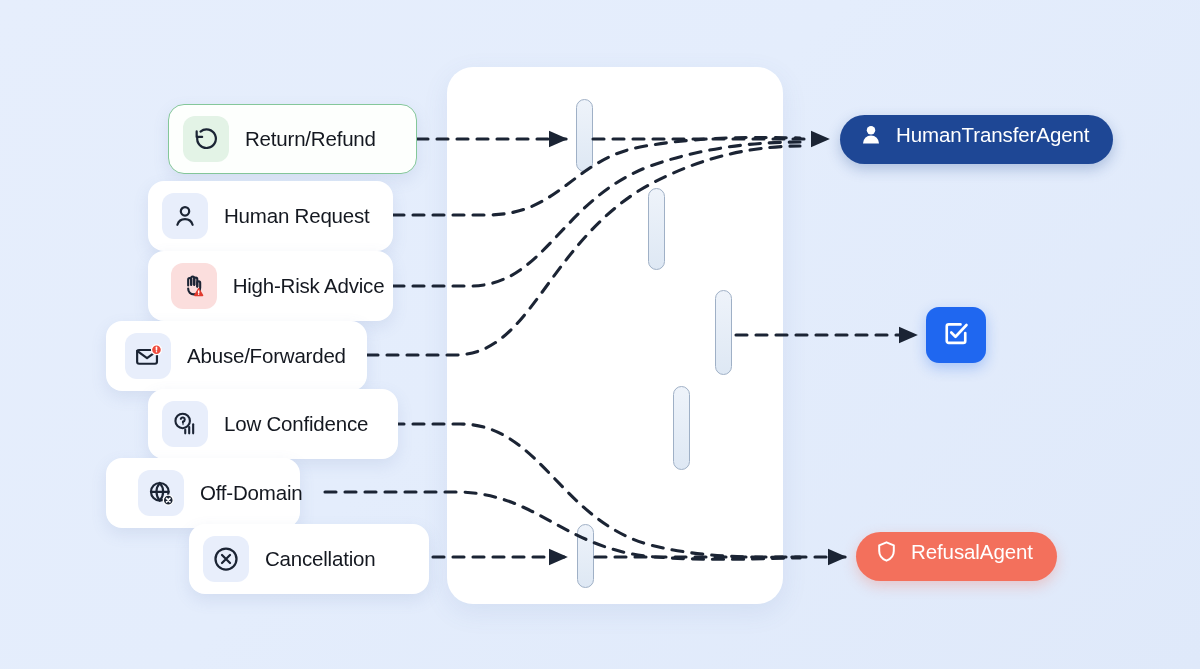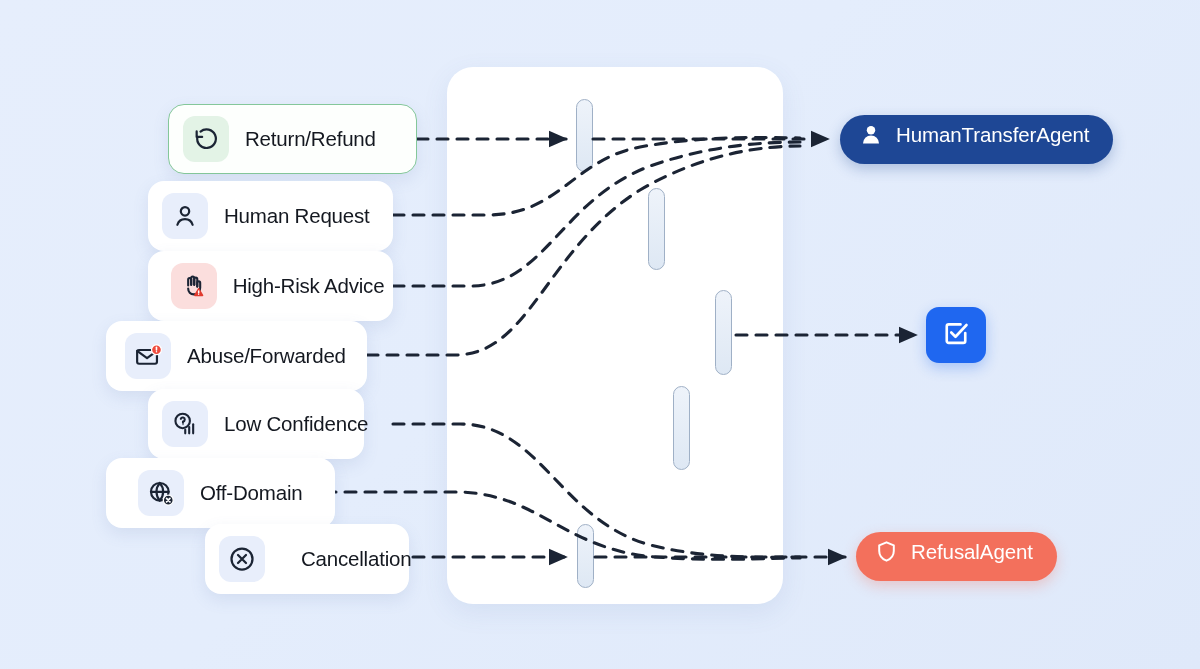--- a/index.html
+++ b/index.html
@@ -188,48 +188,48 @@
         <rect x="2.6" y="6.6" width="16.4" height="11.4" rx="1.6"></rect>
         <path d="M2.6 7.3 L10.8 13.4 L19 7.3"></path>
         <circle cx="18.6" cy="6.4" r="4.1" fill="#ef4a3c" stroke="#ffffff" stroke-width="1.1"></circle>
         <path d="M18.6 4.3 v2.3" stroke="#ffffff" stroke-width="1.3"></path>
         <circle cx="18.6" cy="8.1" r="0.6" fill="#ffffff" stroke="none"></circle>
       </svg>
     </span>
     <span class="trigger-label">Abuse/Forwarded</span>
   </div>
 
-  <div class="trigger-card" style="left:148px; top:389px; width:216px;">
+  <div class="trigger-card" style="left:148px; top:389px; width:250px;">
     <span class="icon-tile">
       <svg width="28" height="28" viewBox="0 0 24 24" fill="none" stroke="#1b2434" stroke-width="1.8" stroke-linecap="round" stroke-linejoin="round">
         <circle cx="10" cy="9.4" r="6.2"></circle>
         <path d="M8.4 7.6 a1.75 1.75 0 1 1 1.9 2.3 v1.1"></path>
         <circle cx="10.3" cy="12.5" r="0.55" fill="#1b2434" stroke="none"></circle>
         <path d="M12.2 20 v-3.1"></path>
         <path d="M15.6 20 v-5.4"></path>
         <path d="M19 20 v-7.7"></path>
       </svg>
     </span>
     <span class="trigger-label">Low Confidence</span>
   </div>
 
-  <div class="trigger-card" style="left:106px; top:458px; width:229px;padding-left:32px;">
+  <div class="trigger-card" style="left:106px; top:458px; width:194px;padding-left:32px;">
     <span class="icon-tile">
       <svg width="29" height="29" viewBox="0 0 24 24" fill="none" stroke="#1b2434" stroke-width="1.8" stroke-linecap="round" stroke-linejoin="round">
         <circle cx="10.6" cy="10.6" r="7.3"></circle>
         <path d="M3.3 10.6 H17.9"></path>
         <path d="M10.6 3.3 a11 11 0 0 1 0 14.6 a11 11 0 0 1 0 -14.6"></path>
         <circle cx="17.6" cy="17.5" r="4.1" fill="#1b2434" stroke="#ffffff" stroke-width="1.1"></circle>
         <path d="M16.2 16.1 l2.8 2.8 M19 16.1 l-2.8 2.8" stroke="#ffffff" stroke-width="1.4"></path>
       </svg>
     </span>
     <span class="trigger-label">Off-Domain</span>
   </div>
 
-  <div class="trigger-card" style="left:205px; top:524px; width:204px;gap:20px;">
+  <div class="trigger-card" style="left:189px; top:524px; width:240px;">
     <span class="icon-tile">
       <svg width="30" height="30" viewBox="0 0 24 24" fill="none" stroke="#1b2434" stroke-width="1.8" stroke-linecap="round" stroke-linejoin="round">
         <circle cx="12" cy="12" r="8.4"></circle>
         <path d="M8.8 8.8 L15.2 15.2 M15.2 8.8 L8.8 15.2"></path>
       </svg>
     </span>
     <span class="trigger-label">Cancellation</span>
   </div>
 
   <div class="agent-pill" id="human-transfer-agent" style="left:840px; top:115px;">

